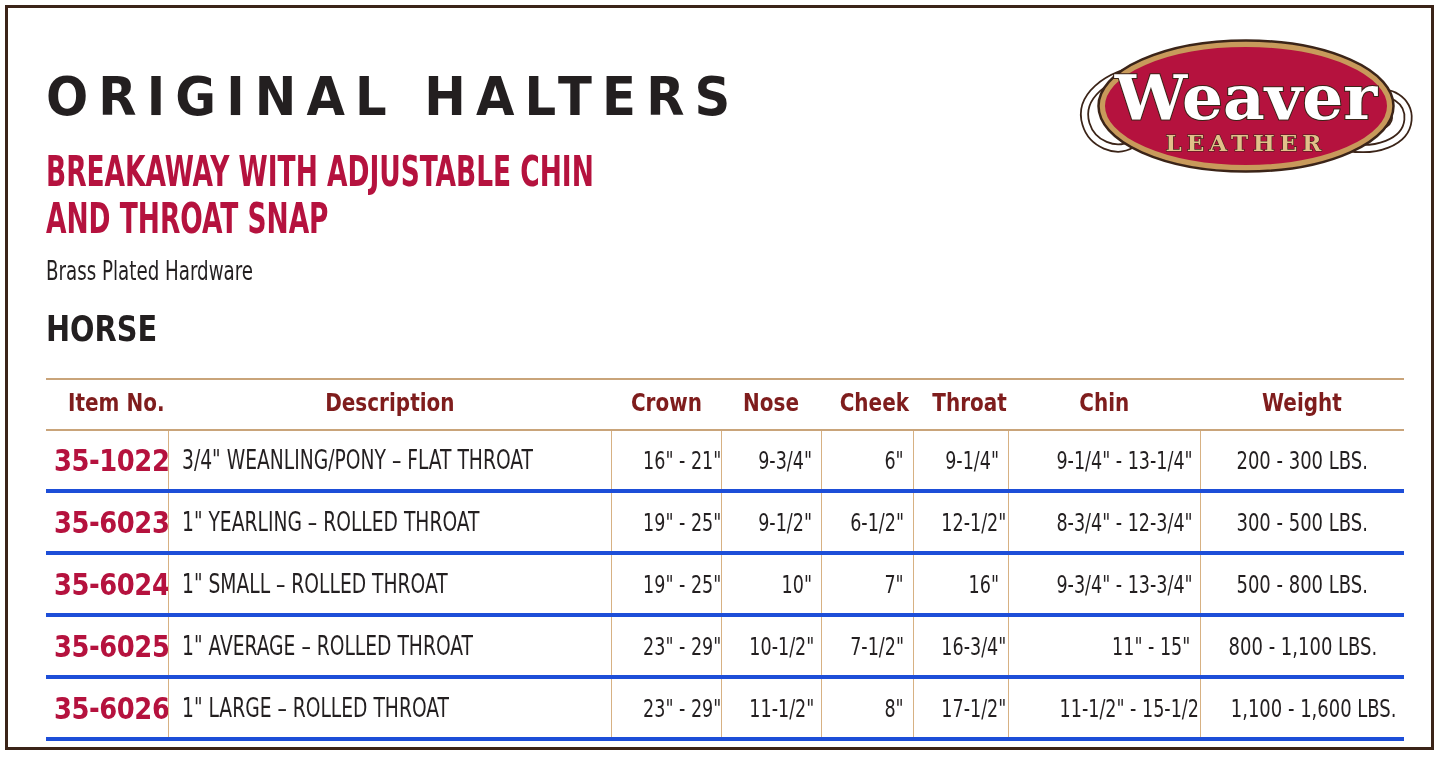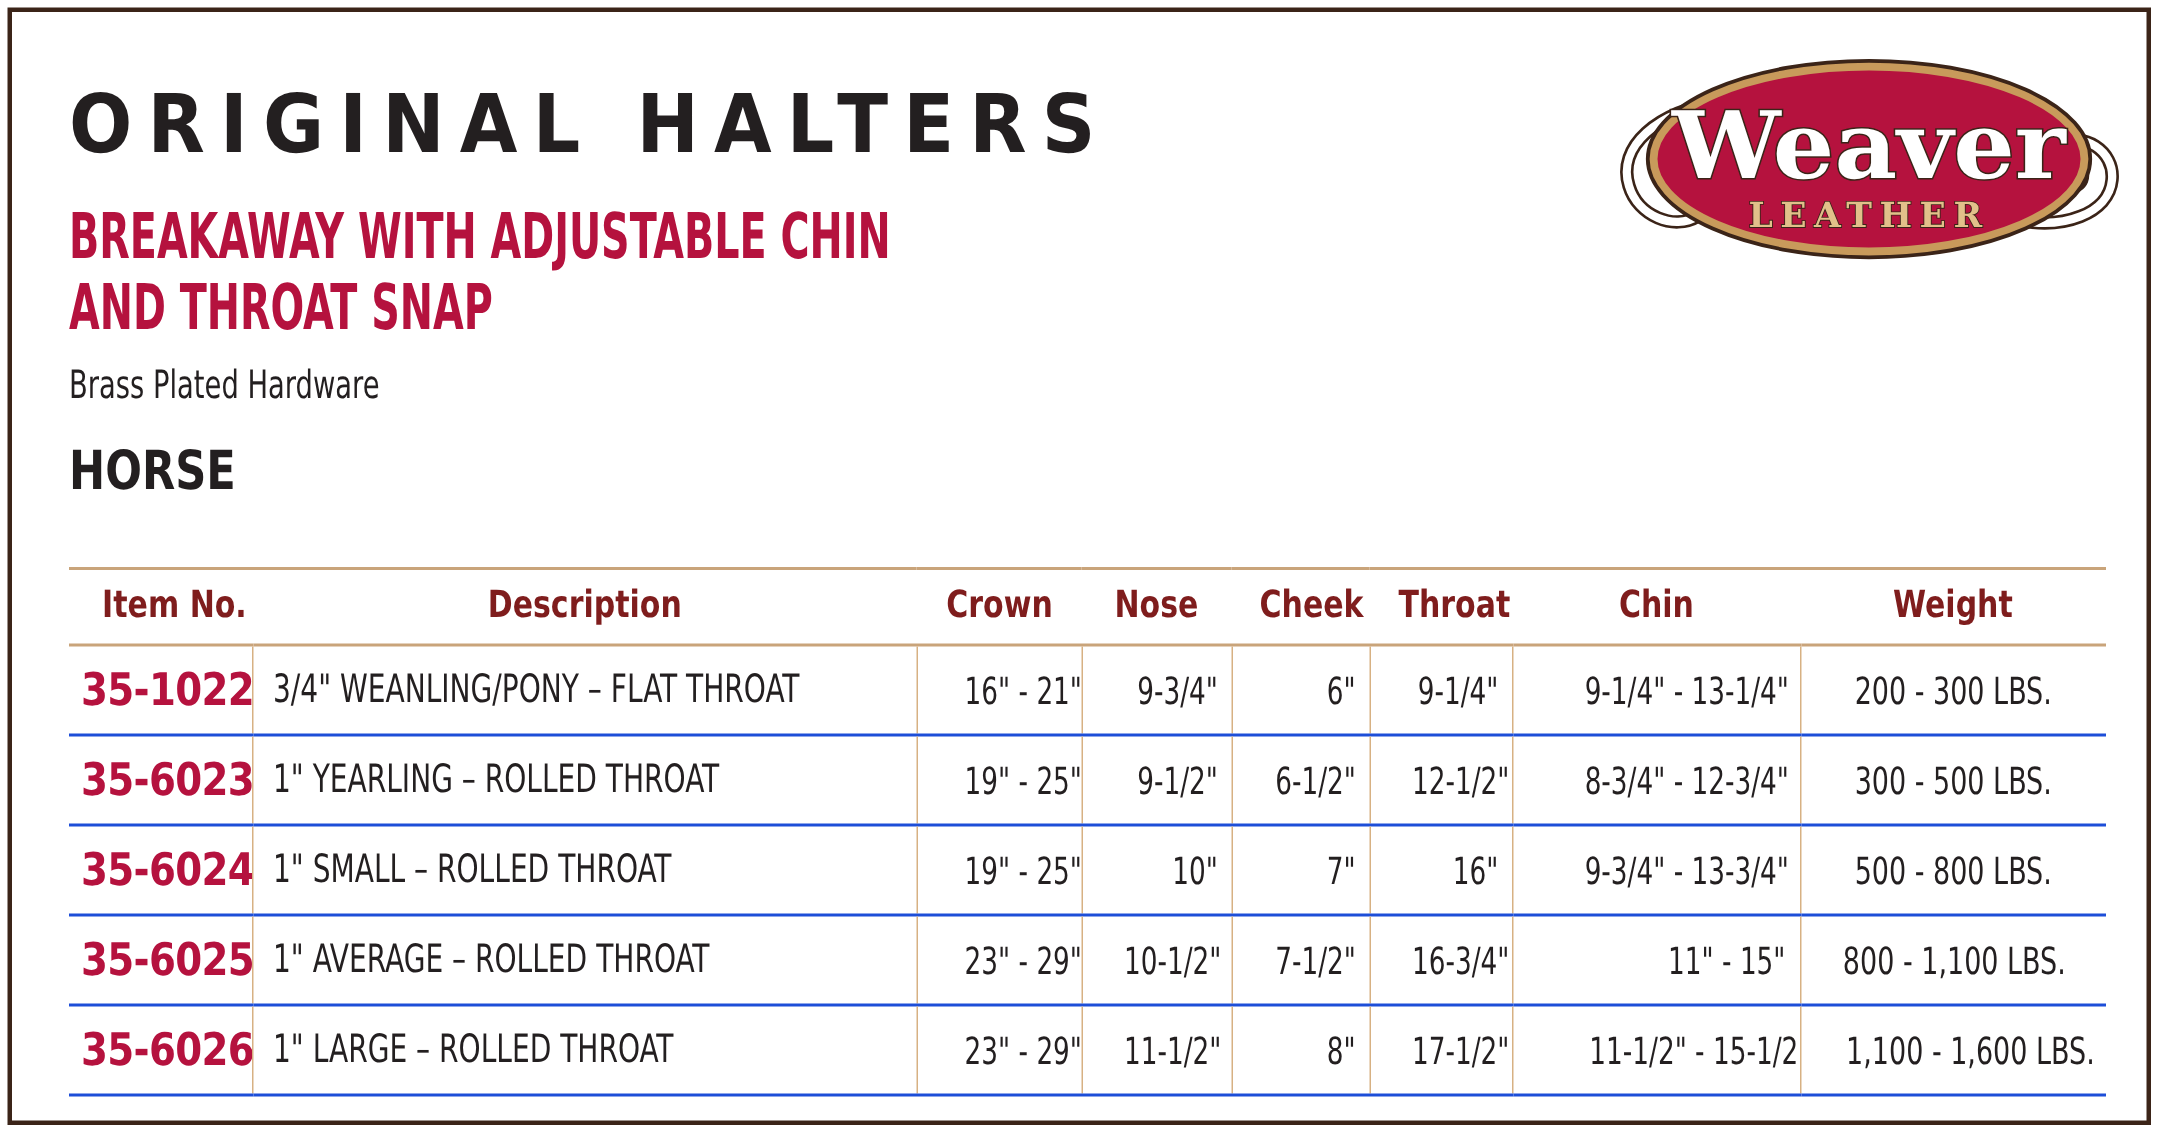--- a/index.html
+++ b/index.html
@@ -22,21 +22,21 @@
     height: 745px;
     border: 3px solid #3b2418;
     background: #ffffff;
     box-sizing: border-box;
   }
 
   
   .header {
     position: absolute;
     left: 38px;
-    top: 46px;
+    top: 60px;
     width: 1000px;
   }
 
   .main-title {
     font-family: "DejaVu Sans", sans-serif;
     font-weight: bold;
     font-size: 54px;
     line-height: 58px;
     letter-spacing: 11px;
     color: #231f20;
@@ -128,21 +128,21 @@
     display: inline-block;
     transform: scaleX(0.80);
   }
   table.spec thead th.h-item { text-align: left; }
 
   table.spec tbody td {
     font-family: "DejaVu Sans Condensed", "DejaVu Sans", sans-serif;
     font-size: 25px;
     color: #231f20;
     height: 58px;
-    border-bottom: 2px solid #1d4ed8;
+    border-bottom: 4px solid #1d4ed8;
     border-right: 1px solid #d7b183;
     padding: 0 9px;
     white-space: nowrap;
     overflow: hidden;
   }
   table.spec tbody td .sq {
     display: inline-block;
     transform: scaleX(0.78);
     transform-origin: right center;
   }

